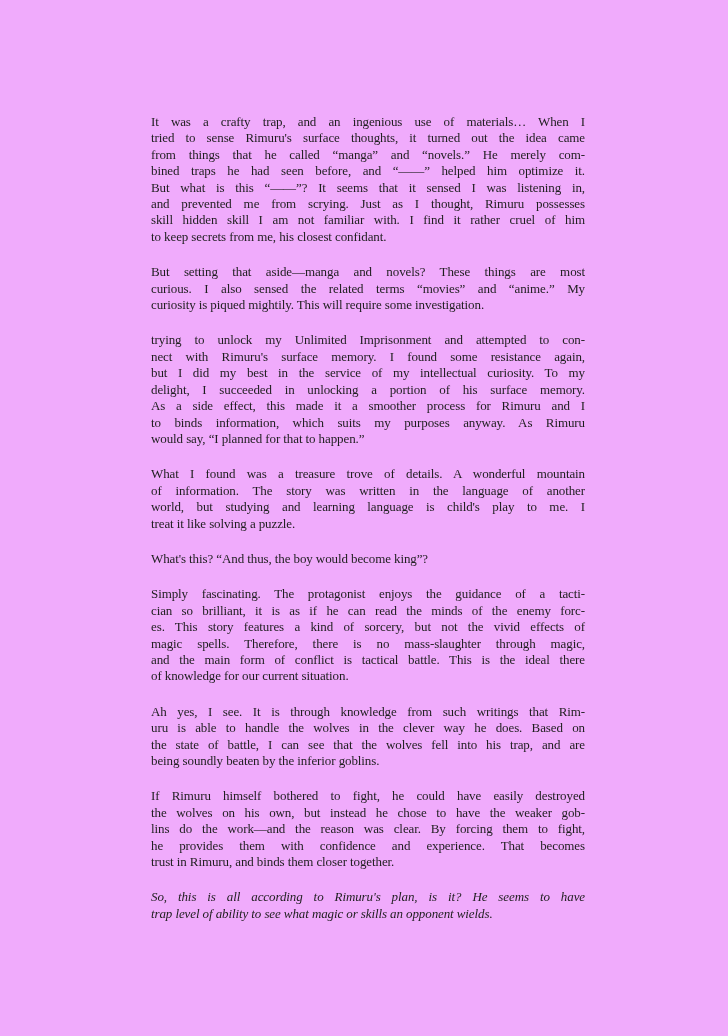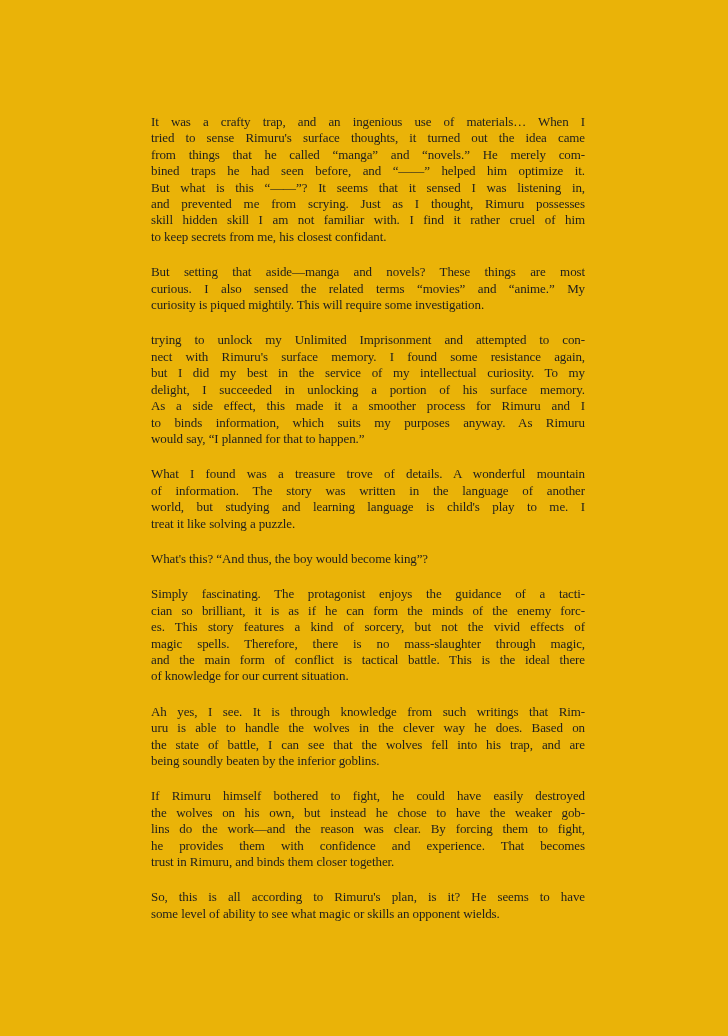--- a/index.html
+++ b/index.html
@@ -4,40 +4,41 @@
 <style>
   html, body {
     margin: 0;
     padding: 0;
     background: #ffffff;
   }
   .page {
     position: relative;
     width: 728px;
     height: 1036px;
-    background: #eab308;
+    background: #f0abfc;
     overflow: hidden;
     font-family: "Liberation Serif", "DejaVu Serif", serif;
   }
   .text-block {
     position: absolute;
     left: 151px;
     top: 114px;
     width: 434px;
     color: #1e1e1e;
     font-size: 13px;
     line-height: 16.4px;
     letter-spacing: -0.1px;
   }
   .paragraph {
     margin: 0 0 19px 0;
     padding: 0;
   }
   .paragraph:last-child {
     margin-bottom: 0;
+    font-style: italic;
   }
   .line {
     text-align: justify;
     text-align-last: justify;
   }
   .line.last {
     text-align-last: left;
   }
 </style>
 </head>
@@ -73,37 +74,37 @@
         <div class="line">What I found was a treasure trove of details. A wonderful mountain</div>
         <div class="line">of information. The story was written in the language of another</div>
         <div class="line">world, but studying and learning language is child's play to me. I</div>
         <div class="line last">treat it like solving a puzzle.</div>
       </div>
       <div class="paragraph">
         <div class="line last">What's this? “And thus, the boy would become king”?</div>
       </div>
       <div class="paragraph">
         <div class="line">Simply fascinating. The protagonist enjoys the guidance of a tacti-</div>
-        <div class="line">cian so brilliant, it is as if he can form the minds of the enemy forc-</div>
+        <div class="line">cian so brilliant, it is as if he can read the minds of the enemy forc-</div>
         <div class="line">es. This story features a kind of sorcery, but not the vivid effects of</div>
         <div class="line">magic spells. Therefore, there is no mass-slaughter through magic,</div>
         <div class="line">and the main form of conflict is tactical battle. This is the ideal there</div>
         <div class="line last">of knowledge for our current situation.</div>
       </div>
       <div class="paragraph">
         <div class="line">Ah yes, I see. It is through knowledge from such writings that Rim-</div>
         <div class="line">uru is able to handle the wolves in the clever way he does. Based on</div>
         <div class="line">the state of battle, I can see that the wolves fell into his trap, and are</div>
         <div class="line last">being soundly beaten by the inferior goblins.</div>
       </div>
       <div class="paragraph">
         <div class="line">If Rimuru himself bothered to fight, he could have easily destroyed</div>
         <div class="line">the wolves on his own, but instead he chose to have the weaker gob-</div>
         <div class="line">lins do the work—and the reason was clear. By forcing them to fight,</div>
         <div class="line">he provides them with confidence and experience. That becomes</div>
         <div class="line last">trust in Rimuru, and binds them closer together.</div>
       </div>
       <div class="paragraph">
         <div class="line">So, this is all according to Rimuru's plan, is it? He seems to have</div>
-        <div class="line last">some level of ability to see what magic or skills an opponent wields.</div>
+        <div class="line last">trap level of ability to see what magic or skills an opponent wields.</div>
       </div>
     </div>
 </div>
 
 </body></html>

